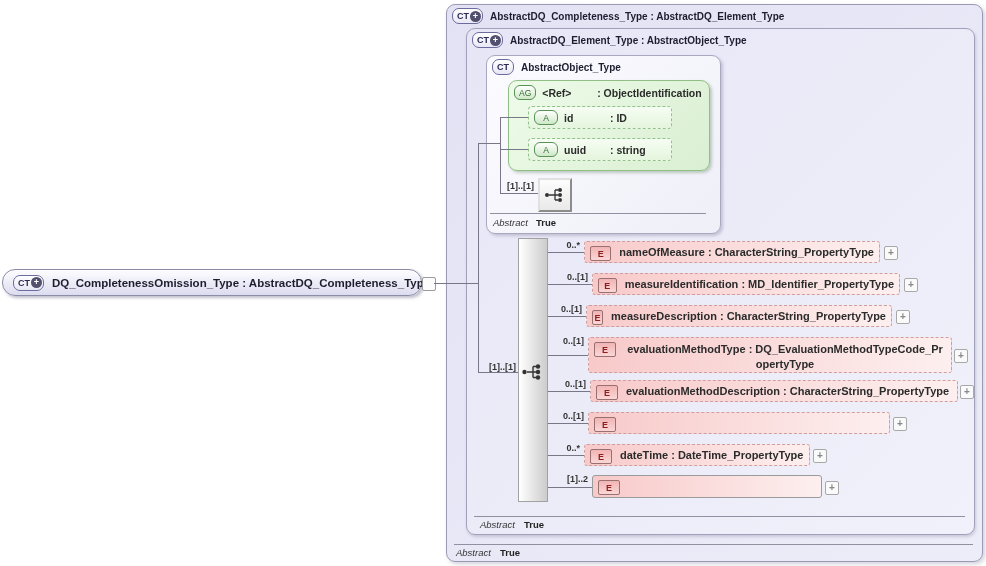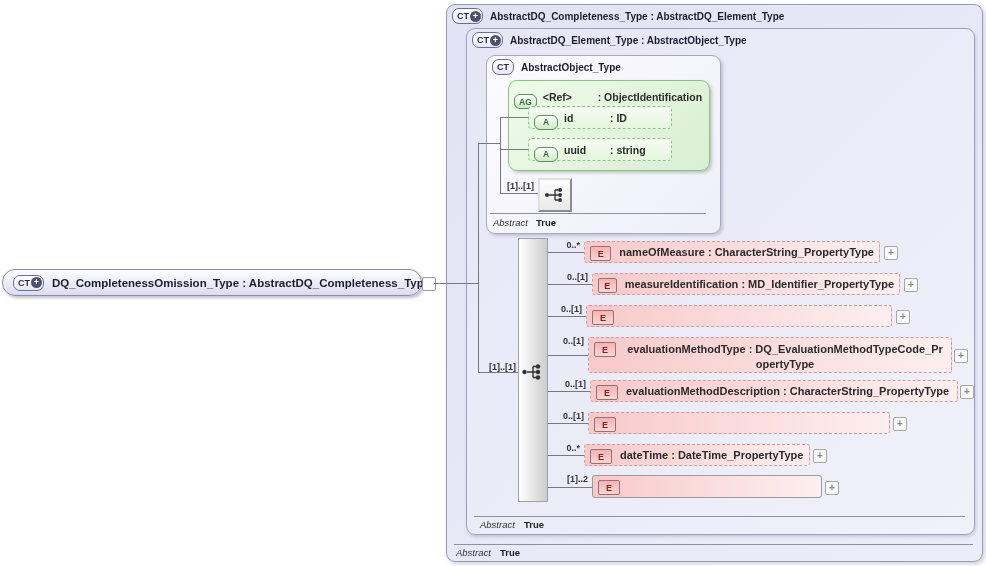--- a/index.html
+++ b/index.html
@@ -12,21 +12,21 @@
   .vline{position:absolute;width:1px;background:#777788;}
 
   .ct-icon{display:inline-flex;align-items:center;position:relative;
            border:1px solid #6b6b9e;border-radius:7px;background:linear-gradient(#ffffff,#e8e8f6);
            height:14px;padding:0 4px;font-size:9px;font-weight:bold;color:#2a2a55;line-height:12px;}
   .ct-plus{display:inline-flex;align-items:center;justify-content:center;width:11px;height:11px;
            margin-left:1px;margin-right:-3px;border-radius:50%;background:#50506e;color:#fff;
            font-size:9px;font-weight:bold;line-height:11px;}
   .g-icon{display:inline-flex;align-items:center;justify-content:center;
           border:1px solid #569355;border-radius:6px;background:linear-gradient(#ffffff,#cfe8c8);
-          height:13px;padding:0 4px;font-size:8.5px;font-weight:bold;color:#2f6b2f;margin-top:9px;}
+          height:13px;padding:0 4px;font-size:8.5px;font-weight:normal;color:#2f6b2f;}
   .e-icon{display:inline-flex;align-items:center;justify-content:center;width:20px;height:13px;
           border:1px solid #9a6f6f;border-radius:2px;background:linear-gradient(#f2b4b4,#fad6d6);
           font-size:9px;font-weight:bold;color:#8d1f1f;}
   .plusbox{position:absolute;width:12px;height:12px;border:1px solid #a8a8a8;background:#fafafa;
            color:#888;font-size:10px;line-height:11px;text-align:center;font-weight:bold;border-radius:2px;}
 
   .card{position:absolute;font-size:9px;font-weight:bold;color:#333;text-align:right;}
 
   .hdr-label{font-size:10px;font-weight:bold;color:#1d1d30;white-space:nowrap;}
   .sep{white-space:pre;}
@@ -189,20 +189,21 @@
   <div class="card" style="left:548px;top:272px;width:40px;">0..[1]</div>
   <div class="el-row" style="left:592px;top:273px;width:308px;height:22px;">
     <span class="e-icon">E</span>
     <span class="el-text"><span>measureIdentification</span><span class="sep"> : </span><span>MD_Identifier_PropertyType</span></span>
   </div>
   <div class="plusbox" style="left:904px;top:278px;">+</div>
 
   <div class="card" style="left:542px;top:304px;width:40px;">0..[1]</div>
   <div class="el-row" style="left:586px;top:305px;width:306px;height:22px;">
     <span class="e-icon">E</span>
+    <span class="el-text"><span>measureDescription</span><span class="sep"> : </span><span>CharacterString_PropertyType</span></span>
   </div>
   <div class="plusbox" style="left:896px;top:310px;">+</div>
 
   <div class="card" style="left:544px;top:336px;width:40px;">0..[1]</div>
   <div class="el-row" style="left:588px;top:337px;width:364px;height:36px;">
     <span class="e-icon">E</span>
     <span class="el-text wrap"><span>evaluationMethodType</span><span class="sep"> : </span><span>DQ_EvaluationMethodTypeCode_PropertyType</span></span>
   </div>
   <div class="plusbox" style="left:954px;top:349px;">+</div>
 

